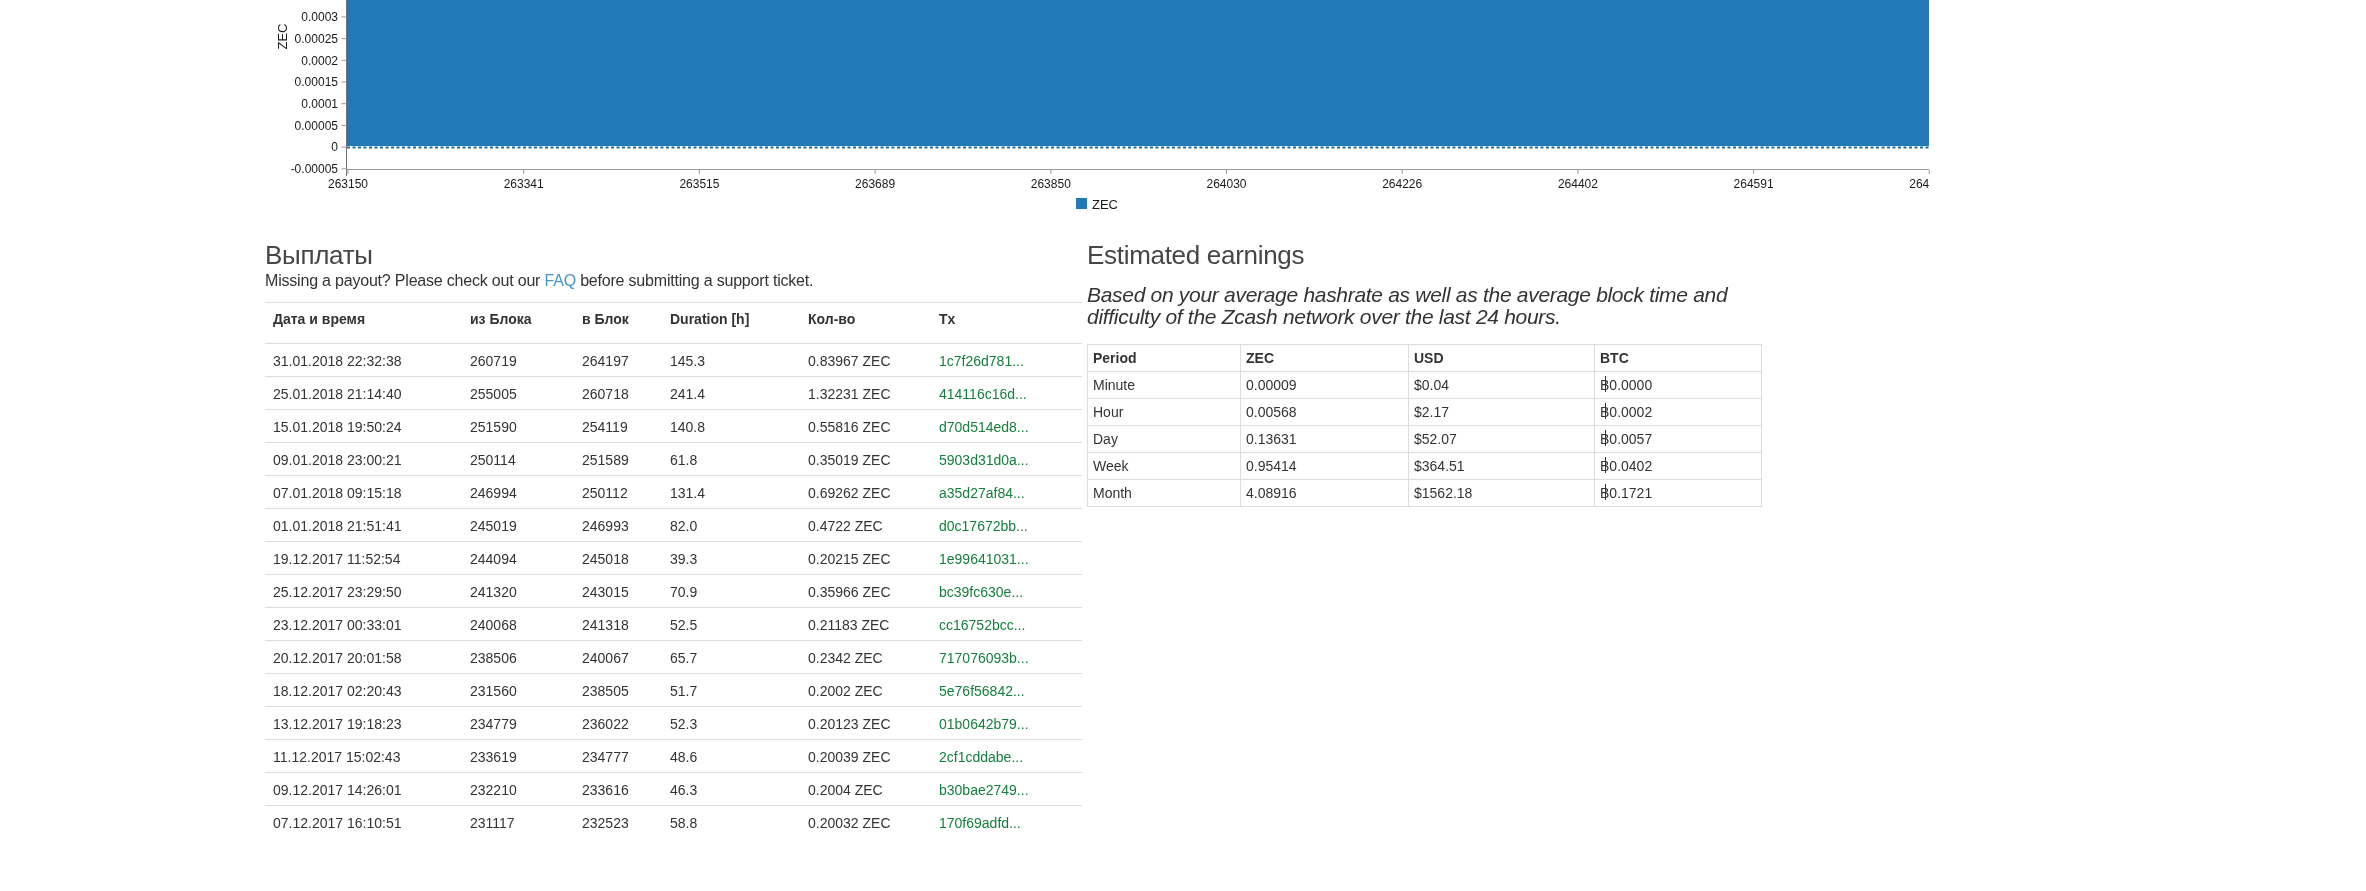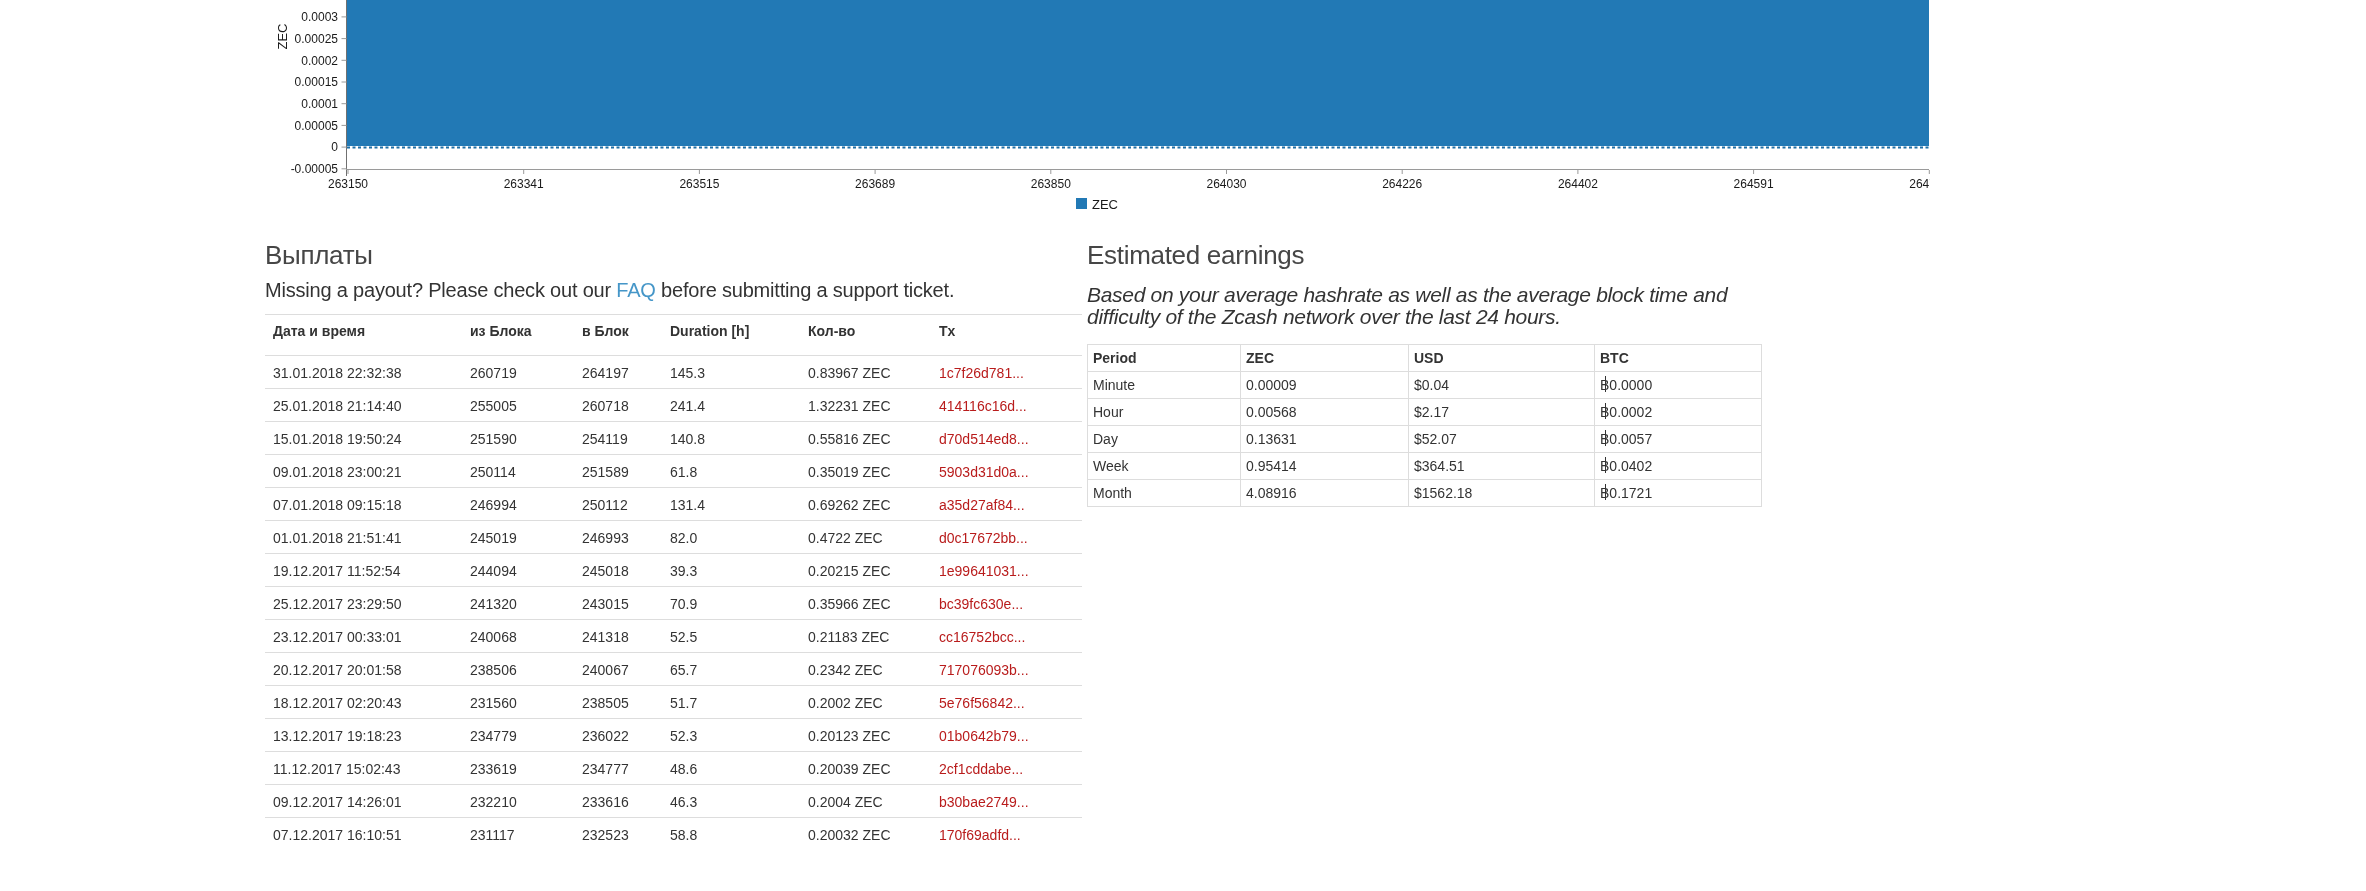--- a/index.html
+++ b/index.html
@@ -2,24 +2,24 @@
 <html><head>
 <meta charset="utf-8">
 <style>
 * { margin:0; padding:0; box-sizing:content-box; }
 html,body { width:2366px; height:891px; background:#fff; overflow:hidden; }
 body { font-family:"Liberation Sans", sans-serif; color:#333; font-size:14px; }
 #chart { position:absolute; left:0; top:0; }
 .sect h2 { font-family:"Liberation Sans", sans-serif; font-weight:400; font-size:26px; letter-spacing:-0.3px; line-height:34px; color:#464646; }
 #left { position:absolute; left:265px; top:238px; width:818px; }
 #right { position:absolute; left:1087px; top:238px; width:675px; }
-#left p { font-size:20px; letter-spacing:-0.2px; margin-top:7px; color:#333; }
+#left p { font-size:16px; letter-spacing:-0.2px; color:#333; }
 #right p { font-size:21px; letter-spacing:-0.3px; font-style:italic; margin-top:12px; color:#333; line-height:22px; width:672px; }
 a.faq { color:#4596c8; text-decoration:none; }
-a.tx { color:#b91c1c; text-decoration:none; }
+a.tx { color:#15803d; text-decoration:none; }
 table { border-collapse:collapse; table-layout:fixed; }
 #ptable { width:817px; margin-top:12px; }
 #ptable th, #ptable td { text-align:left; font-size:14px; line-height:20px; padding:7px 8px 5px 8px; border-top:1px solid #ddd; white-space:nowrap; overflow:hidden; }
 #ptable th { padding:6px 8px 14px 8px; }
 #ptable th { font-weight:bold; }
 #etable { width:674px; margin-top:16px; }
 #etable th, #etable td { text-align:left; font-size:14px; line-height:20px; padding:3px 7px 3px 5px; border:1px solid #ddd; white-space:nowrap; }
 #etable th { font-weight:bold; }
 .baht { position:relative; display:inline-block; }
 .baht::after { content:""; position:absolute; left:4.5px; top:1px; height:16px; width:1px; background:#333; }

